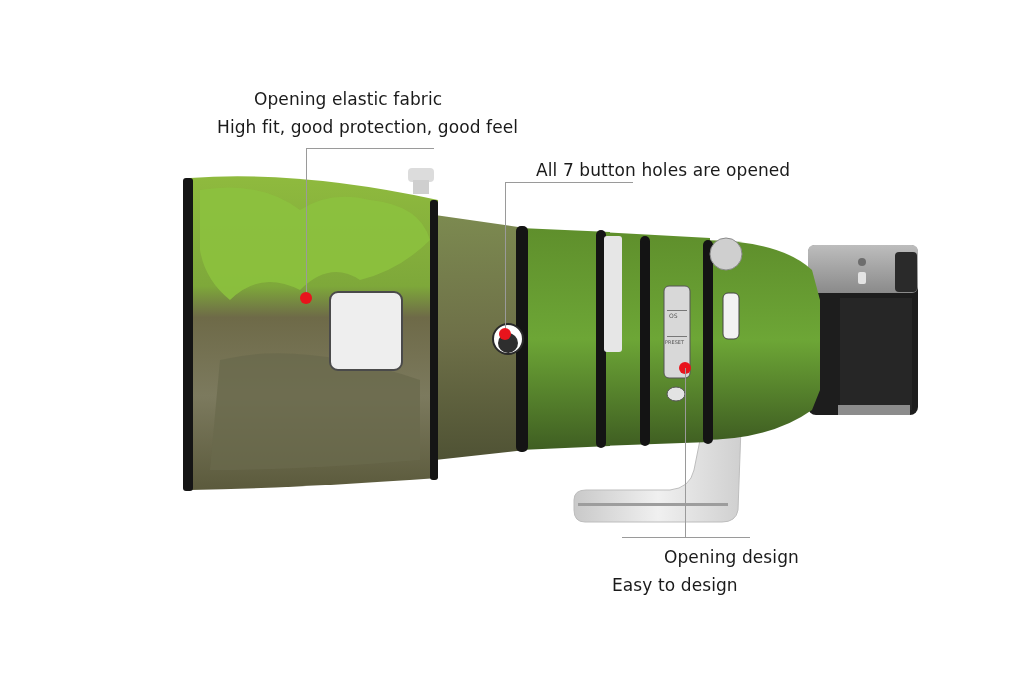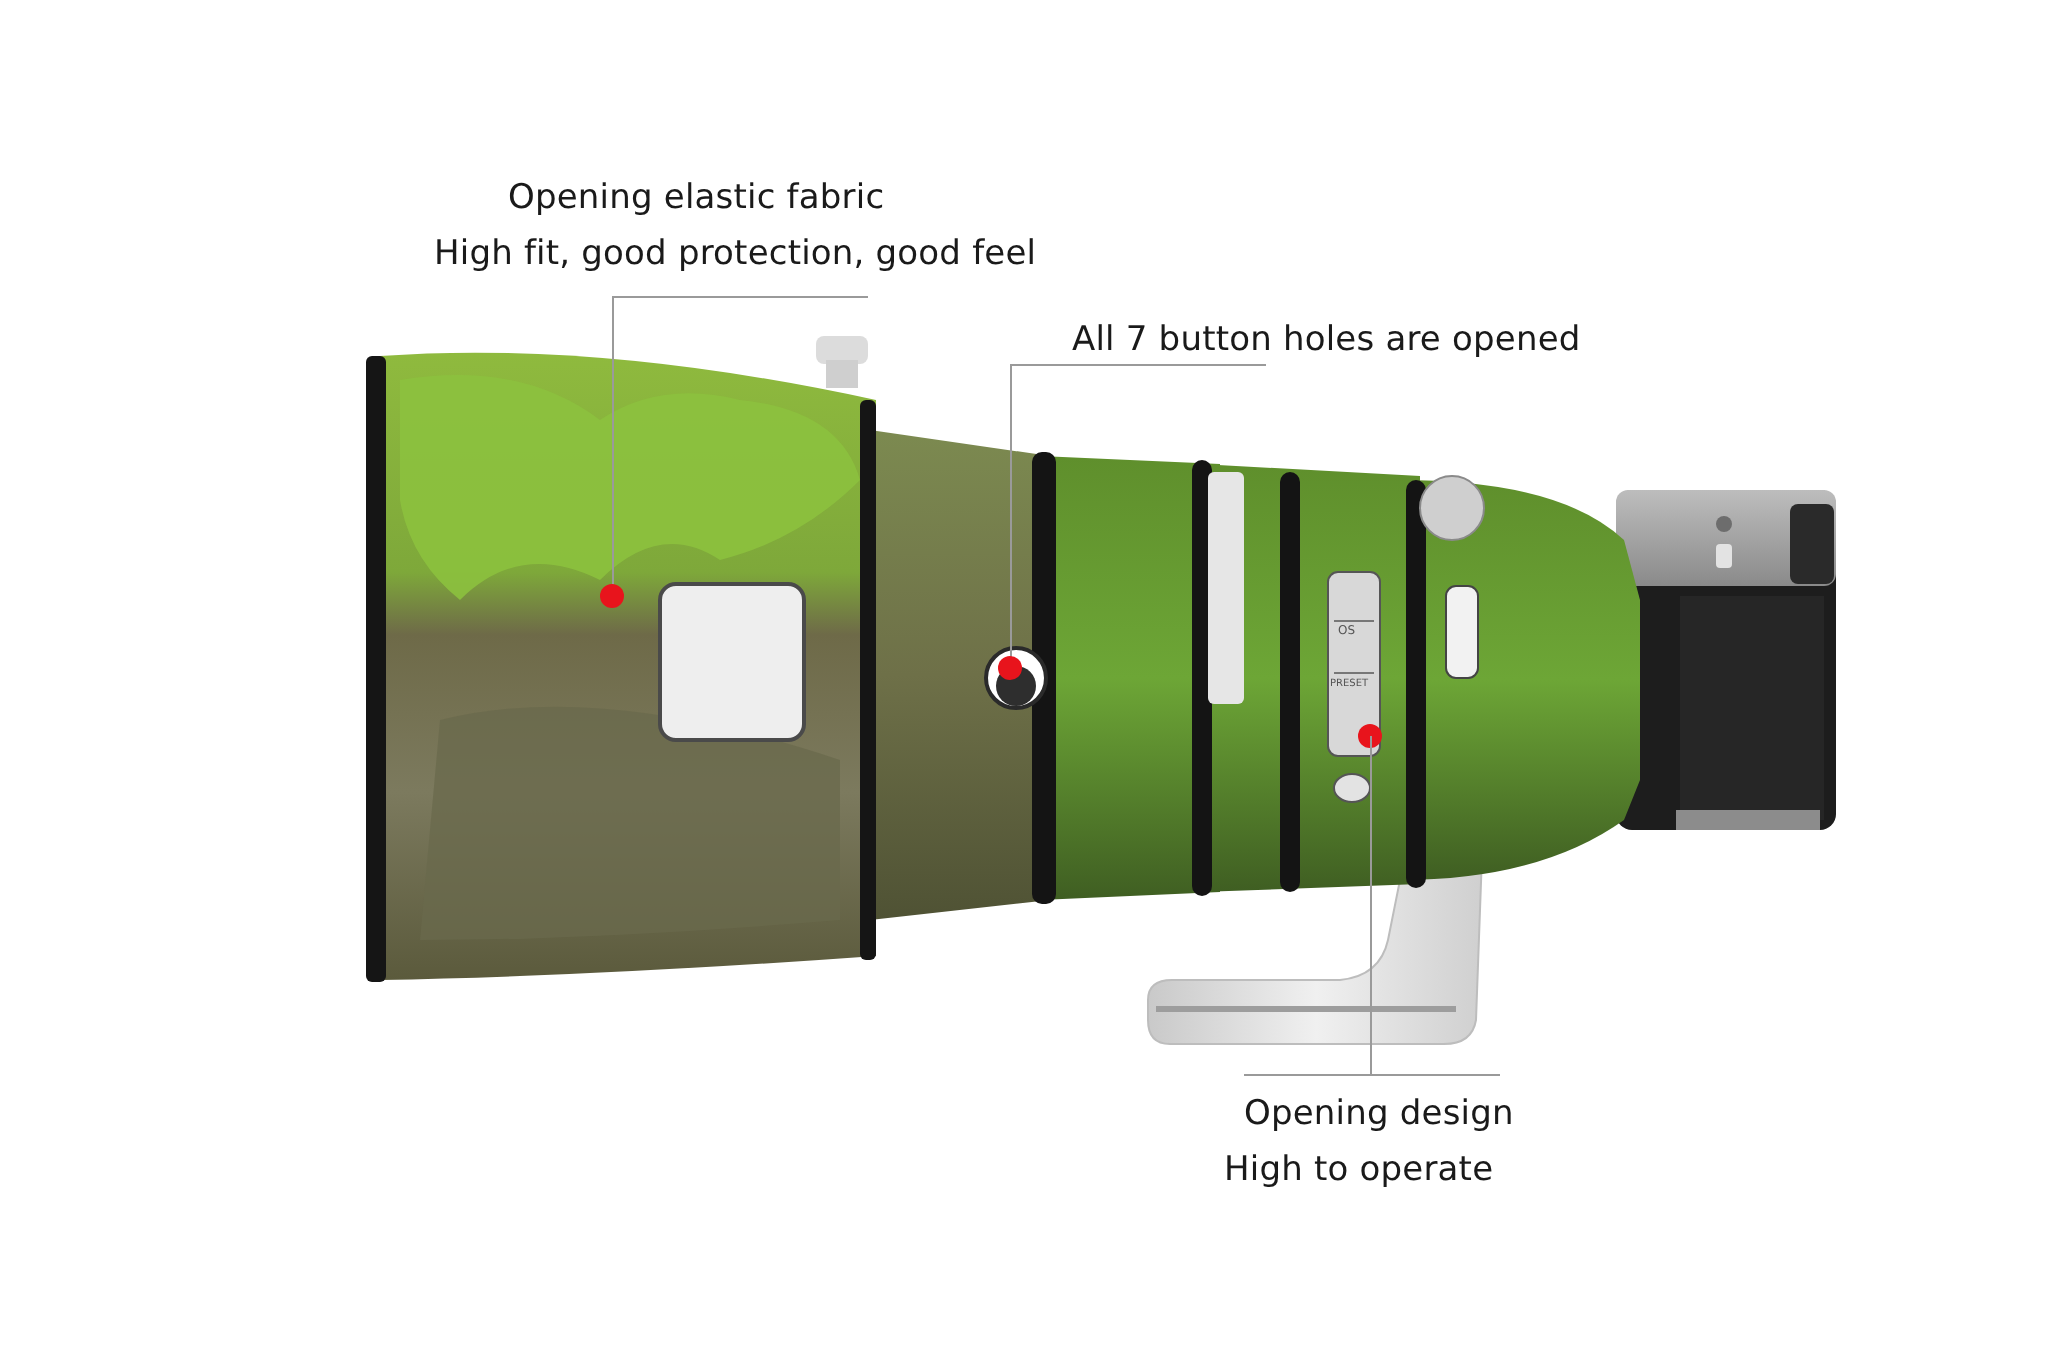--- a/index.html
+++ b/index.html
@@ -116,15 +116,15 @@
   <div class="caption" style="left:536px;top:160px;">All 7 button holes are opened</div>
   <div class="line" style="left:505px;top:182px;width:128px;height:1px;"></div>
   <div class="line" style="left:505px;top:182px;width:1px;height:150px;"></div>
   <div class="dot" style="left:499px;top:328px;"></div>
   <div class="dot" style="left:679px;top:362px;"></div>
 </div>
 
 <div>
   <div class="line" style="left:685px;top:368px;width:1px;height:170px;"></div>
   <div class="line" style="left:622px;top:537px;width:128px;height:1px;"></div>
-  <div class="caption" style="left:622px;top:547px;text-align:right;">Opening design</div>
-  <div class="caption" style="left:612px;top:575px;">High to operate</div>
+  <div class="caption" style="left:664px;top:547px;text-align:right;">Opening design</div>
+  <div class="caption" style="left:612px;top:575px;">Easy to design</div>
 </div>
 
 </body></html>

